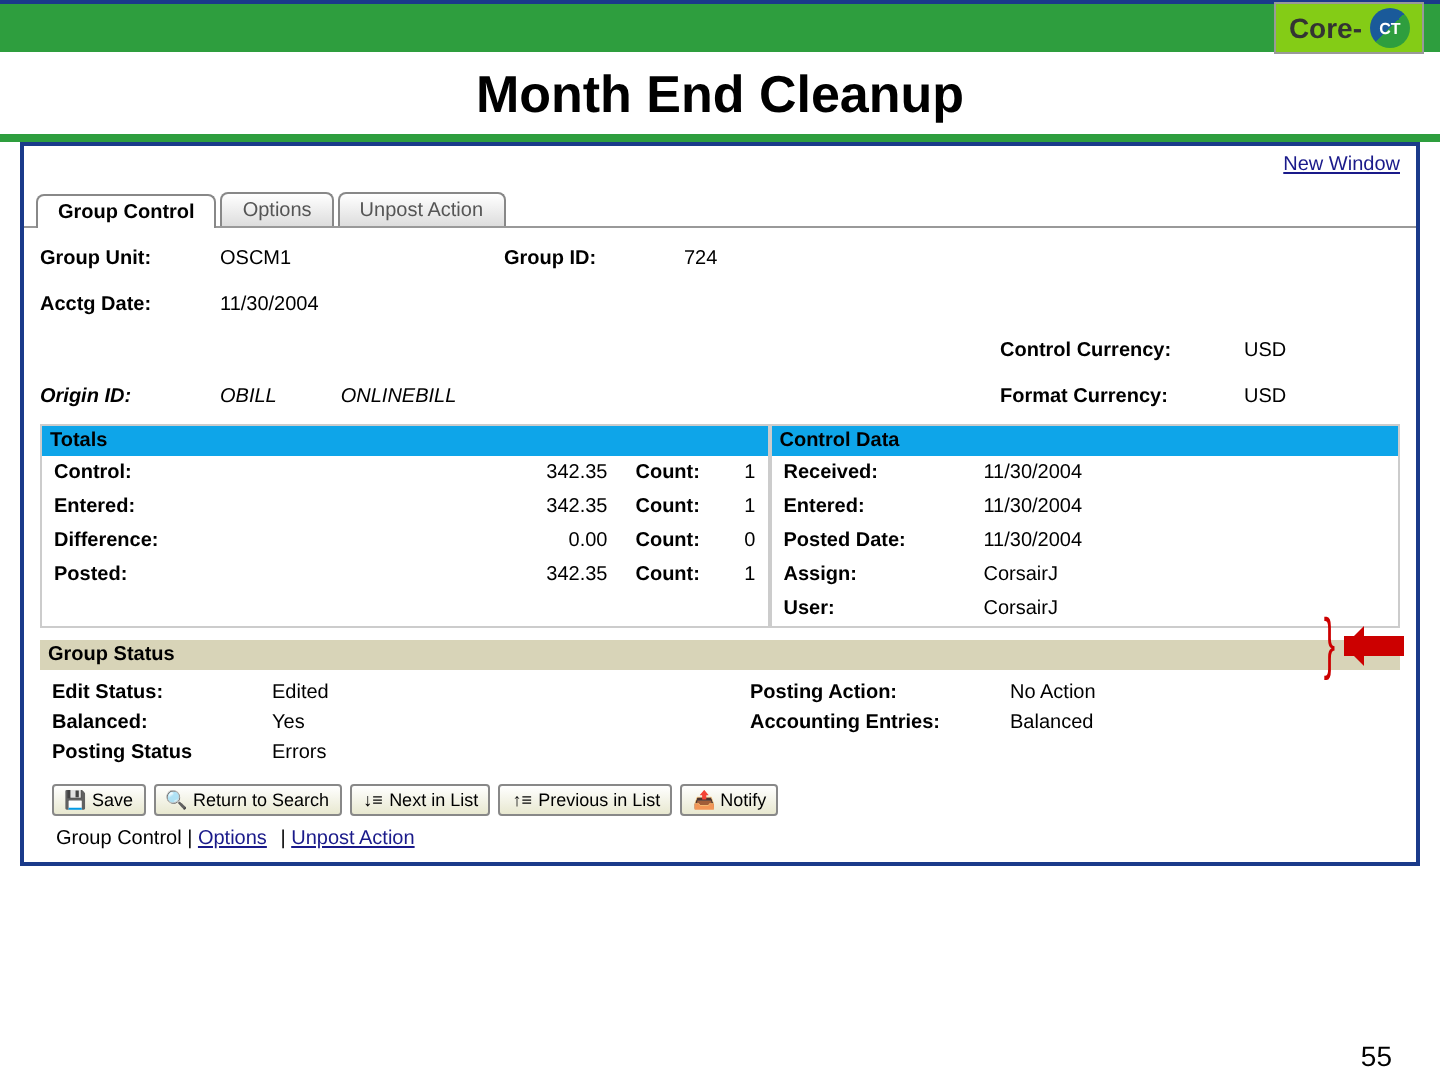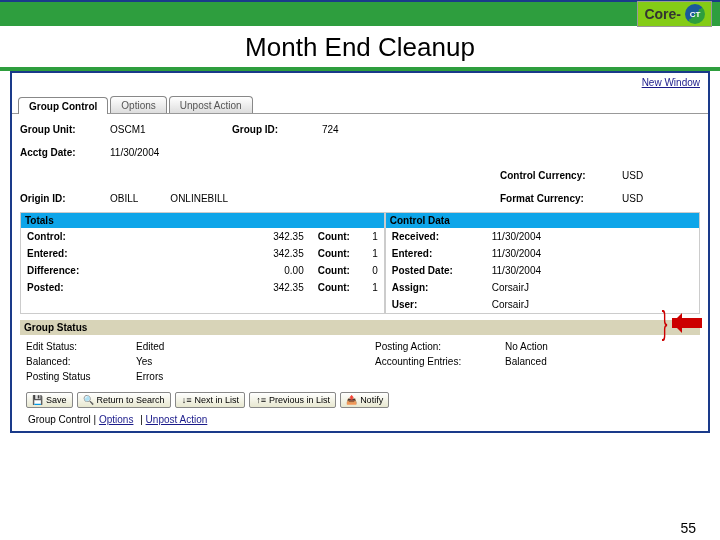--- a/index.html
+++ b/index.html
@@ -2,54 +2,54 @@
 <html><head>
 <meta charset="utf-8">
 <style>
   * { box-sizing: border-box; margin: 0; padding: 0; }
   body { font-family: Arial, sans-serif; font-size: 10px; width: 720px; height: 540px; background: #fff; position: relative; }
   .top-line { height: 2px; background: #1a3a8a; }
   .top-green { height: 24px; background: #2e9e3e; display: flex; justify-content: flex-end; align-items: center; padding-right: 8px; }
   .logo { background: #84cc16; padding: 2px 6px; display: flex; align-items: center; gap: 4px; border: 1px solid #999; }
   .logo-text { font-weight: bold; font-size: 14px; color: #333; }
   .logo-circle { width: 20px; height: 20px; border-radius: 50%; background: linear-gradient(135deg, #1a5a9a 50%, #2e9e3e 50%); display: flex; align-items: center; justify-content: center; color:#fff; font-size:8px; font-weight:bold; }
-  .title { font-size: 26px; font-weight: normal; text-align: center; padding: 6px 0 4px; }
+  .title { font-size: 26px; font-weight: bold; text-align: center; padding: 6px 0 4px; }
   .title-underline { height: 4px; background: #2e9e3e; }
   .frame { border: 2px solid #1a3a8a; margin: 0 10px 0 10px; height: 362px; overflow: hidden; position: relative; }
   .newwin { text-align: right; padding: 4px 8px 2px; }
   .newwin a { color: #1a1a8a; text-decoration: underline; font-size: 10px; }
   .tabs { display: flex; gap: 2px; padding: 0 6px; border-bottom: 1px solid #999; margin-top: 6px; }
   .tab { padding: 3px 10px 2px; border: 1px solid #888; border-bottom: none; border-radius: 4px 4px 0 0; background: linear-gradient(#fff,#ddd); font-size: 10px; color: #555; cursor: pointer; }
   .tab.active { background: #fff; font-weight: bold; color: #000; position: relative; top: 1px; }
   .content { padding: 4px 8px; }
   .bar { background: #0ea5e9; font-weight: bold; padding: 2px 4px; font-size: 10px; }
   .two-col { display: flex; gap: 0; }
   .col { flex: 1; border: 1px solid #ccc; }
   .col .grid-row { display: flex; padding: 3px 6px; border-bottom: 0; align-items: center; }
   .col .grid-row .k { font-weight: bold; flex: 1; }
   .col .grid-row .v { text-align: right; min-width: 60px; }
   .col .grid-row .c { font-weight: bold; margin-left: 14px; min-width: 40px; }
   .col .grid-row .cv { text-align: right; min-width: 20px; }
   .group-status { background: #d8d4b8; font-weight: bold; padding: 2px 4px; margin-top: 6px; }
   .status-grid { display: flex; padding: 4px 6px; gap: 30px; }
   .status-block { flex: 1; }
   .status-block .srow { display: flex; padding: 2px 0; }
-  .status-block .srow .sk { font-weight: normal; min-width: 110px; }
+  .status-block .srow .sk { font-weight: bold; min-width: 110px; }
   .btnbar { display: flex; gap: 4px; padding: 4px 6px; background: #fff; }
   .btn { display: flex; align-items: center; gap: 2px; border: 1px solid #888; background: linear-gradient(#fff,#e8e8d0); padding: 1px 5px; font-size: 9px; cursor: pointer; border-radius: 2px; }
   .btn .ic { width: 12px; height: 12px; display: inline-flex; align-items: center; justify-content: center; font-size: 9px; }
   .footlinks { padding: 2px 8px; font-size: 10px; }
   .footlinks a { color: #1a1a8a; text-decoration: underline; margin-right: 4px; }
   .arrow-callout { position: absolute; right: 6px; top: 238px; display:flex; align-items:center; }
   .brace { font-size: 34px; color: #c00; line-height: 0.7; transform: scaleX(0.5); }
   .brace::before { content: "}"; }
   .arrow { width: 30px; height: 10px; background: #c00; position: relative; margin-left: 2px; }
   .arrow::before { content:""; position:absolute; left:-10px; top:-5px; border:10px solid transparent; border-right-color:#c00; }
   .page-num { position:absolute; right: 24px; bottom: 4px; font-size: 14px; }
-  .hdr-flex { display: flex; flex-wrap: wrap; gap: 0 12px; padding: 4px 0; }
+  .hdr-flex { display: flex; flex-wrap: wrap; gap: 0 32px; padding: 4px 0; }
   .hdr-cell { display: flex; align-items: center; gap: 12px; min-width: 200px; padding: 2px 0; }
   .hdr-cell .lbl2 { font-weight: bold; min-width: 78px; }
   .col2 .grid-row .k { min-width: 80px; flex: none; }
   .col2 .grid-row .v2 { margin-left: 20px; }
 </style>
 </head>
 <body>
 
 <div class="top-line"></div>
 <div class="top-green">
@@ -87,21 +87,21 @@
           <span>11/30/2004</span>
         </div>
     </div>
     <div class="hdr-flex">
       <div class="hdr-cell" style="min-width:200px;margin-left:auto;">
           <span class="lbl2" style="min-width:110px;">Control Currency:</span>
           <span>USD</span>
         </div>
     </div>
     <div class="hdr-flex">
-      <div class="hdr-cell" style="min-width:260px;">
+      <div class="hdr-cell" style="min-width:260px;font-style:italic;">
           <span class="lbl2">Origin ID:</span>
           <span>OBILL</span>
           <span style="margin-left:20px;">ONLINEBILL</span>
         </div>
       <div class="hdr-cell" style="min-width:200px;margin-left:auto;">
           <span class="lbl2" style="min-width:110px;">Format Currency:</span>
           <span>USD</span>
         </div>
     </div>
 

